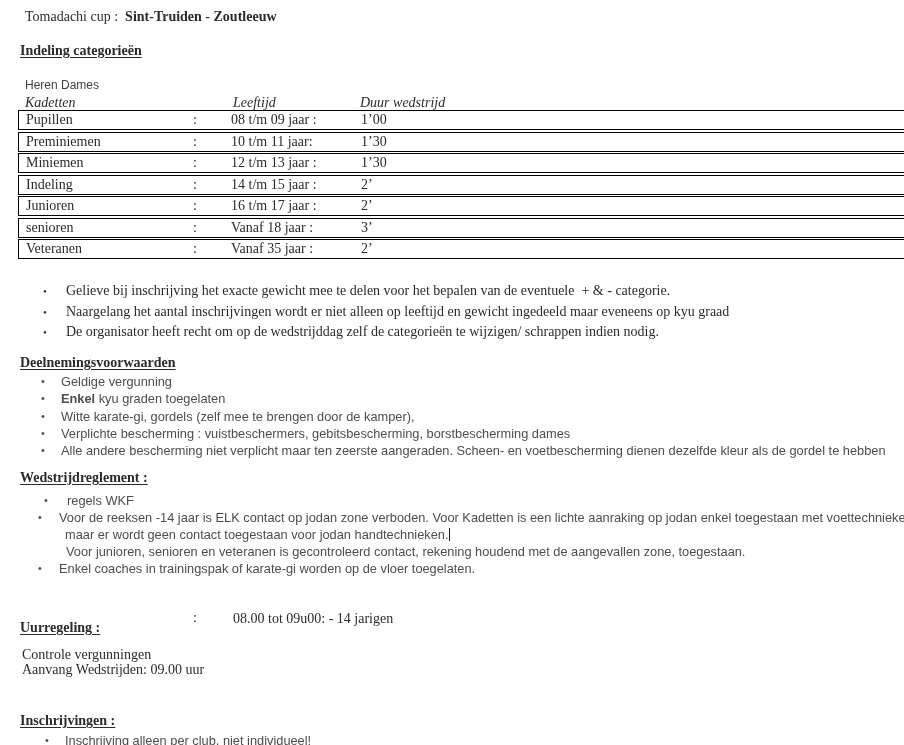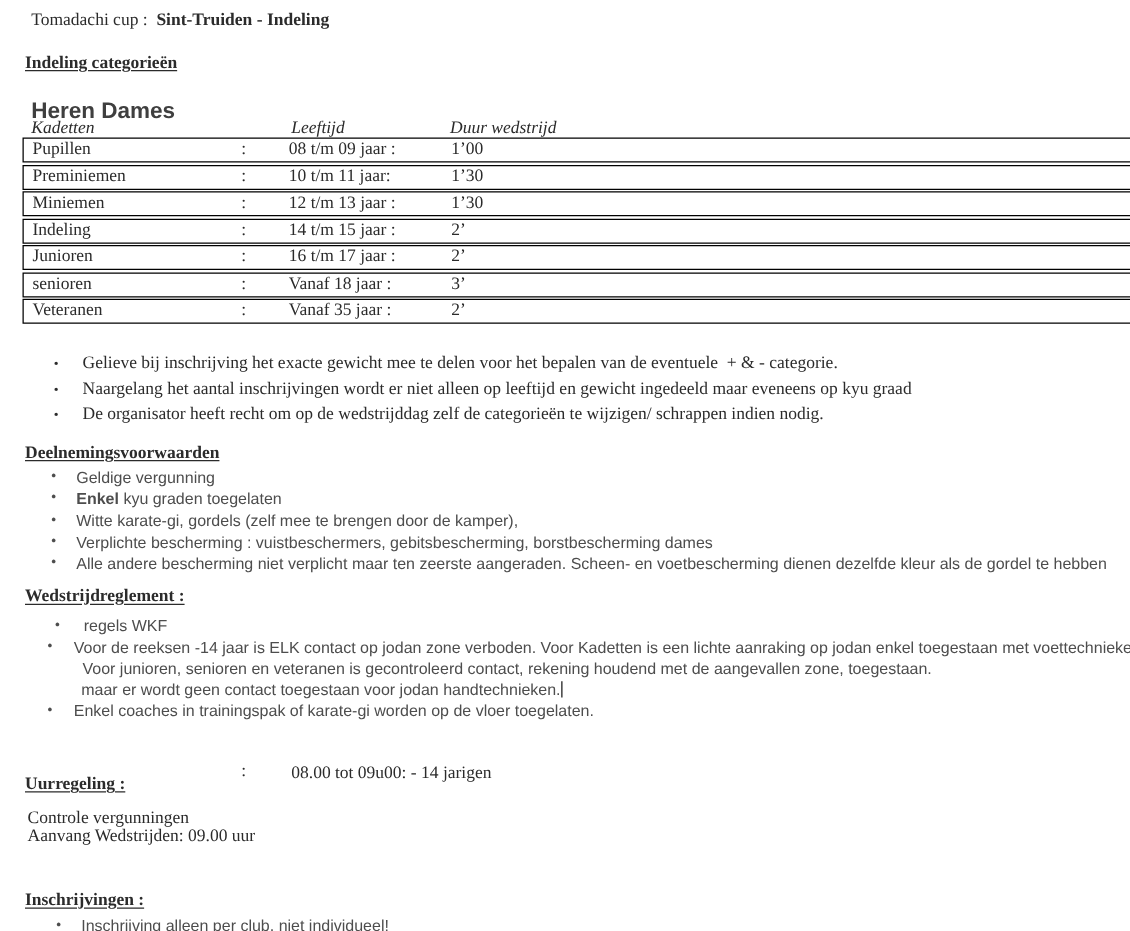--- a/index.html
+++ b/index.html
@@ -21,21 +21,21 @@
   .doc-title b { font-weight: bold; }
 
   .sec-heading {
     left: 20px;
     font-weight: bold;
     text-decoration: underline;
     text-underline-offset: 2px;
     line-height: 16px;
   }
 
-  .subheading { left: 25px; top: 78px; font-weight: bold; color: var(--subhead_text, #3f3f3f); font-size: 18px; }
+  .subheading { left: 25px; top: 78px; font-weight: normal; color: var(--subhead_text, #3f3f3f); font-size: 12px; }
 
   .thead { left: 0; top: 95px; width: 904px; font-style: italic; line-height: 15px; }
   .thead span { position: absolute; top: 0; }
   .th-c1 { left: 25px; }
   .th-c2 { left: 233px; }
   .th-c3 { left: 360px; }
 
   .ctable { left: 18px; top: 110px; }
   .trow {
     position: relative;
@@ -80,21 +80,21 @@
   .uur-row .sep { position: absolute; left: 193px; top: 0; line-height: 18px; }
   .uur-row .times { position: absolute; left: 233px; top: 0; line-height: 19px; }
   .aanvang { left: 22px; top: 661px; line-height: 17px; }
 </style>
 </head>
 <body>
 
 <div class="page">
 
   <div class="abs doc-title serif">
-    <span class="txt">Tomadachi cup :  </span><b class="txt">Sint-Truiden - Indeling</b>
+    <span class="txt">Tomadachi cup :  </span><b class="txt">Sint-Truiden - Zoutleeuw</b>
   </div>
 
   <div class="abs sec-heading serif" style="top:43px">Indeling categorieën</div>
   <div class="abs subheading sans">Heren Dames</div>
 
   <div class="abs thead serif">
     <span class="th-c1">Kadetten</span>
     <span class="th-c2">Leeftijd</span>
     <span class="th-c3">Duur wedstrijd</span>
   </div>
@@ -186,25 +186,25 @@
   <div class="abs sec-heading serif" style="top:470px">Wedstrijdreglement :</div>
   <div class="abs blist sans" style="top:492px">
     <div class="wline indent-a">
       <span class="dot">•</span>
       <span class="txt">regels WKF</span>
     </div>
     <div class="wline">
       <span class="dot">•</span>
       <span class="nowrap">Voor de reeksen -14 jaar is ELK contact op jodan zone verboden. Voor Kadetten is een lichte aanraking op jodan enkel toegestaan met voettechnieken ,</span>
     </div>
+    <div class="wline cont-a">
+      <span class="txt">maar er wordt geen contact toegestaan voor jodan handtechnieken.</span><span class="caret"></span>
+    </div>
     <div class="wline cont-b">
       <span class="txt">Voor junioren, senioren en veteranen is gecontroleerd contact, rekening houdend met de aangevallen zone, toegestaan.</span>
-    </div>
-    <div class="wline cont-a">
-      <span class="txt">maar er wordt geen contact toegestaan voor jodan handtechnieken.</span><span class="caret"></span>
     </div>
     <div class="wline">
       <span class="dot">•</span>
       <span class="txt">Enkel coaches in trainingspak of karate-gi worden op de vloer toegelaten.</span>
     </div>
   </div>
 
   <div class="abs sec-heading serif" style="top:620px">Uurregeling :</div>
   <div class="abs uur-row serif">
     <span class="lbl">Controle vergunningen</span>

